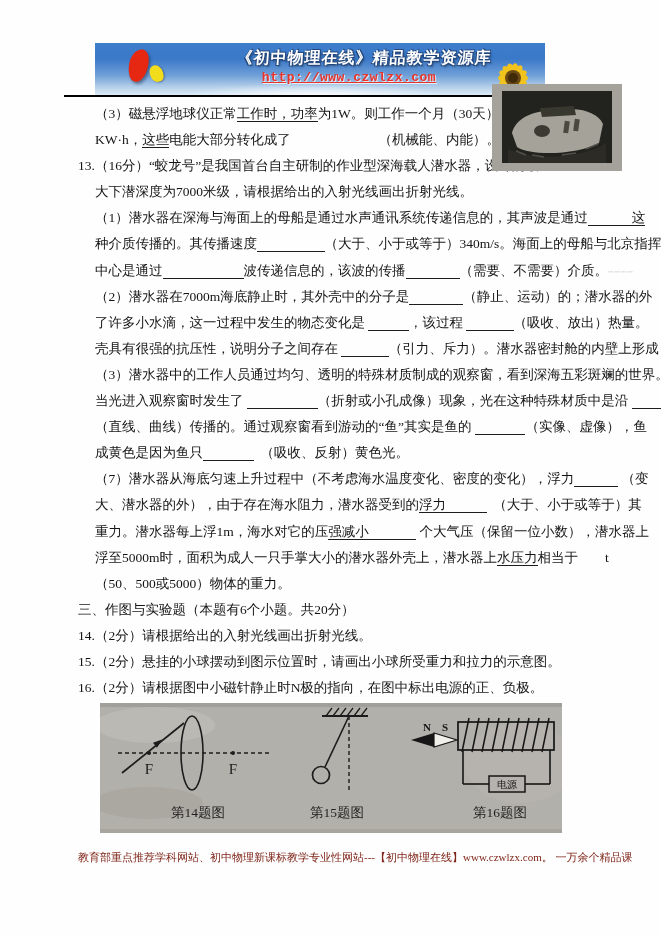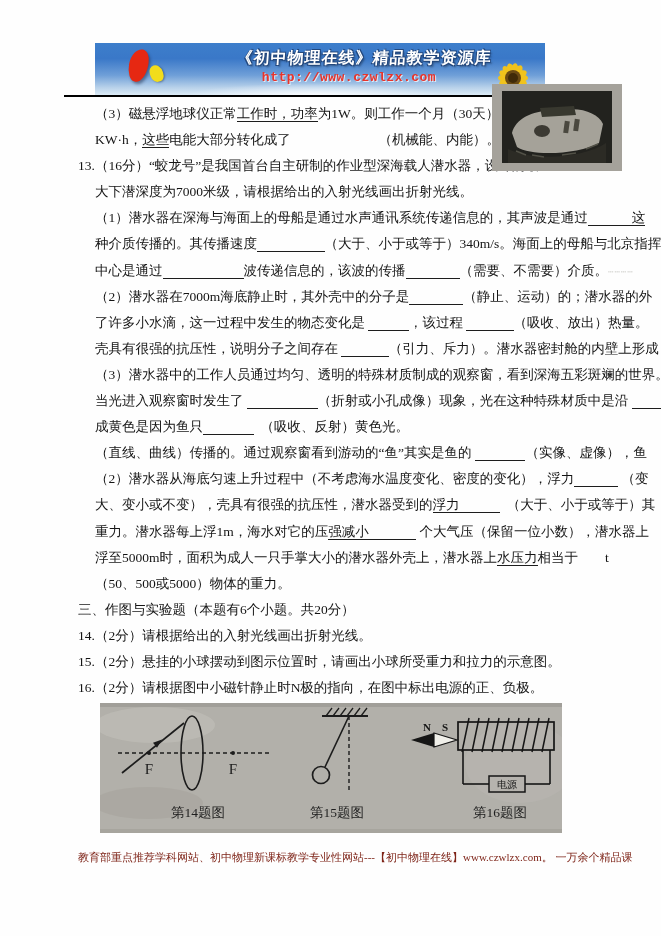--- a/index.html
+++ b/index.html
@@ -35,20 +35,21 @@
     color:#ffffff;font-weight:bold;font-size:16px;letter-spacing:1px;
     transform:skewX(-4deg);
     text-shadow:1px 1px 0 #23477c,-1px 1px 0 #23477c,1px -1px 0 #23477c,2px 2px 2px rgba(0,0,0,.35);
     white-space:nowrap;
   }
   .banner-url{
     position:absolute;left:104px;top:27px;width:300px;text-align:center;
     color:#e8342b;font-family:"Liberation Mono",monospace;
     font-size:13px;font-weight:bold;letter-spacing:.5px;
     text-shadow:1px 1px 0 rgba(255,255,255,.7);
+    text-decoration:underline;
   }
   .sunflower{position:absolute;right:2px;bottom:-6px;}
   
   .top-rule{position:absolute;left:64px;top:95px;width:480px;height:2px;background:#000;}
   
   .photo-wrap{
     position:absolute;left:492px;top:84px;width:130px;height:87px;
     background:#a5a29b;z-index:5;
   }
   .photo-inner{position:absolute;left:10px;top:7px;width:110px;height:72px;background:#23231f;}
@@ -121,24 +122,24 @@
     <div class="line"><span>13.（16分）“蛟龙号”是我国首台自主研制的作业型深海载人潜水器，设计的最</span></div>
     <div class="line ind"><span>大下潜深度为7000米级，请根据给出的入射光线画出折射光线。</span></div>
     <div class="line ind"><span>（1）潜水器在深海与海面上的母船是通过水声通讯系统传递信息的，其声波是通过</span><span class="blank">&nbsp;&nbsp;&nbsp;&nbsp;&nbsp;&nbsp;&nbsp;&nbsp;&nbsp;&nbsp;&nbsp;&nbsp;&nbsp;</span><span class="u">这</span></div>
     <div class="line ind"><span>种介质传播的。其传播速度</span><span class="blank">&nbsp;&nbsp;&nbsp;&nbsp;&nbsp;&nbsp;&nbsp;&nbsp;&nbsp;&nbsp;&nbsp;&nbsp;&nbsp;&nbsp;&nbsp;&nbsp;&nbsp;&nbsp;&nbsp;&nbsp;</span><span>（大于、小于或等于）340m/s。海面上的母船与北京指挥</span></div>
     <div class="line ind"><span>中心是通过</span><span class="blank">&nbsp;&nbsp;&nbsp;&nbsp;&nbsp;&nbsp;&nbsp;&nbsp;&nbsp;&nbsp;&nbsp;&nbsp;&nbsp;&nbsp;&nbsp;&nbsp;&nbsp;&nbsp;&nbsp;&nbsp;&nbsp;&nbsp;&nbsp;&nbsp;</span><span>波传递信息的，该波的传播</span><span class="blank">&nbsp;&nbsp;&nbsp;&nbsp;&nbsp;&nbsp;&nbsp;&nbsp;&nbsp;&nbsp;&nbsp;&nbsp;&nbsp;&nbsp;&nbsp;&nbsp;</span><span>（需要、不需要）介质。</span><span class="faint">┄┄┄┄</span></div>
     <div class="line ind"><span>（2）潜水器在7000m海底静止时，其外壳中的分子是</span><span class="blank">&nbsp;&nbsp;&nbsp;&nbsp;&nbsp;&nbsp;&nbsp;&nbsp;&nbsp;&nbsp;&nbsp;&nbsp;&nbsp;&nbsp;&nbsp;&nbsp;</span><span>（静止、运动）的；潜水器的外</span></div>
     <div class="line ind"><span>了许多小水滴，这一过程中发生的物态变化是&nbsp;</span><span class="blank">&nbsp;&nbsp;&nbsp;&nbsp;&nbsp;&nbsp;&nbsp;&nbsp;&nbsp;&nbsp;&nbsp;&nbsp;</span><span>，该过程&nbsp;</span><span class="blank">&nbsp;&nbsp;&nbsp;&nbsp;&nbsp;&nbsp;&nbsp;&nbsp;&nbsp;&nbsp;&nbsp;&nbsp;&nbsp;&nbsp;</span><span>（吸收、放出）热量。</span></div>
     <div class="line ind"><span>壳具有很强的抗压性，说明分子之间存在&nbsp;</span><span class="blank">&nbsp;&nbsp;&nbsp;&nbsp;&nbsp;&nbsp;&nbsp;&nbsp;&nbsp;&nbsp;&nbsp;&nbsp;&nbsp;&nbsp;</span><span>（引力、斥力）。潜水器密封舱的内壁上形成</span></div>
     <div class="line ind"><span>（3）潜水器中的工作人员通过均匀、透明的特殊材质制成的观察窗，看到深海五彩斑斓的世界。</span></div>
     <div class="line ind"><span>当光进入观察窗时发生了&nbsp;</span><span class="blank">&nbsp;&nbsp;&nbsp;&nbsp;&nbsp;&nbsp;&nbsp;&nbsp;&nbsp;&nbsp;&nbsp;&nbsp;&nbsp;&nbsp;&nbsp;&nbsp;&nbsp;&nbsp;&nbsp;&nbsp;&nbsp;</span><span>（折射或小孔成像）现象，光在这种特殊材质中是沿&nbsp;</span><span class="blank">&nbsp;&nbsp;&nbsp;&nbsp;&nbsp;&nbsp;&nbsp;&nbsp;&nbsp;&nbsp;</span></div>
+    <div class="line ind"><span>（直线、曲线）传播的。通过观察窗看到游动的“鱼”其实是鱼的&nbsp;</span><span class="blank">&nbsp;&nbsp;&nbsp;&nbsp;&nbsp;&nbsp;&nbsp;&nbsp;&nbsp;&nbsp;&nbsp;&nbsp;&nbsp;&nbsp;&nbsp;</span><span>（实像、虚像），鱼</span></div>
     <div class="line ind"><span>成黄色是因为鱼只</span><span class="blank">&nbsp;&nbsp;&nbsp;&nbsp;&nbsp;&nbsp;&nbsp;&nbsp;&nbsp;&nbsp;&nbsp;&nbsp;&nbsp;&nbsp;&nbsp;</span><span>&nbsp;&nbsp;（吸收、反射）黄色光。</span></div>
-    <div class="line ind"><span>（直线、曲线）传播的。通过观察窗看到游动的“鱼”其实是鱼的&nbsp;</span><span class="blank">&nbsp;&nbsp;&nbsp;&nbsp;&nbsp;&nbsp;&nbsp;&nbsp;&nbsp;&nbsp;&nbsp;&nbsp;&nbsp;&nbsp;&nbsp;</span><span>（实像、虚像），鱼</span></div>
-    <div class="line ind"><span>（2）潜水器从海底匀速上升过程中（不考虑海水温度变化、密度的变化），浮力</span><span class="blank">&nbsp;&nbsp;&nbsp;&nbsp;&nbsp;&nbsp;&nbsp;&nbsp;&nbsp;&nbsp;&nbsp;&nbsp;&nbsp;</span><span>&nbsp;（变</span></div>
-    <div class="line ind"><span>大、变小或不变），壳具有很强的抗压性，潜水器受到的</span><span class="u">浮力</span><span class="blank">&nbsp;&nbsp;&nbsp;&nbsp;&nbsp;&nbsp;&nbsp;&nbsp;&nbsp;&nbsp;&nbsp;&nbsp;</span><span>&nbsp;&nbsp;（大于、小于或等于）其</span></div>
+    <div class="line ind"><span>（7）潜水器从海底匀速上升过程中（不考虑海水温度变化、密度的变化），浮力</span><span class="blank">&nbsp;&nbsp;&nbsp;&nbsp;&nbsp;&nbsp;&nbsp;&nbsp;&nbsp;&nbsp;&nbsp;&nbsp;&nbsp;</span><span>&nbsp;（变</span></div>
+    <div class="line ind"><span>大、潜水器的外），由于存在海水阻力，潜水器受到的</span><span class="u">浮力</span><span class="blank">&nbsp;&nbsp;&nbsp;&nbsp;&nbsp;&nbsp;&nbsp;&nbsp;&nbsp;&nbsp;&nbsp;&nbsp;</span><span>&nbsp;&nbsp;（大于、小于或等于）其</span></div>
     <div class="line ind"><span>重力。潜水器每上浮1m，海水对它的压</span><span class="u">强减小</span><span class="blank">&nbsp;&nbsp;&nbsp;&nbsp;&nbsp;&nbsp;&nbsp;&nbsp;&nbsp;&nbsp;&nbsp;&nbsp;&nbsp;&nbsp;</span><span>&nbsp;个大气压（保留一位小数），潜水器上</span></div>
     <div class="line ind"><span>浮至5000m时，面积为成人一只手掌大小的潜水器外壳上，潜水器上</span><span class="u">水压力</span><span>相当于</span><span>&nbsp;&nbsp;&nbsp;&nbsp;&nbsp;&nbsp;&nbsp;&nbsp;</span><span>t</span></div>
     <div class="line ind"><span>（50、500或5000）物体的重力。</span></div>
     <div class="line"><span>三、作图与实验题（本题有6个小题。共20分）</span></div>
     <div class="line"><span>14.（2分）请根据给出的入射光线画出折射光线。</span></div>
     <div class="line"><span>15.（2分）悬挂的小球摆动到图示位置时，请画出小球所受重力和拉力的示意图。</span></div>
     <div class="line"><span>16.（2分）请根据图中小磁针静止时N极的指向，在图中标出电源的正、负极。</span></div>
   </div>
 
 <svg class="figure-strip" width="462" height="130" viewBox="0 0 462 130">

